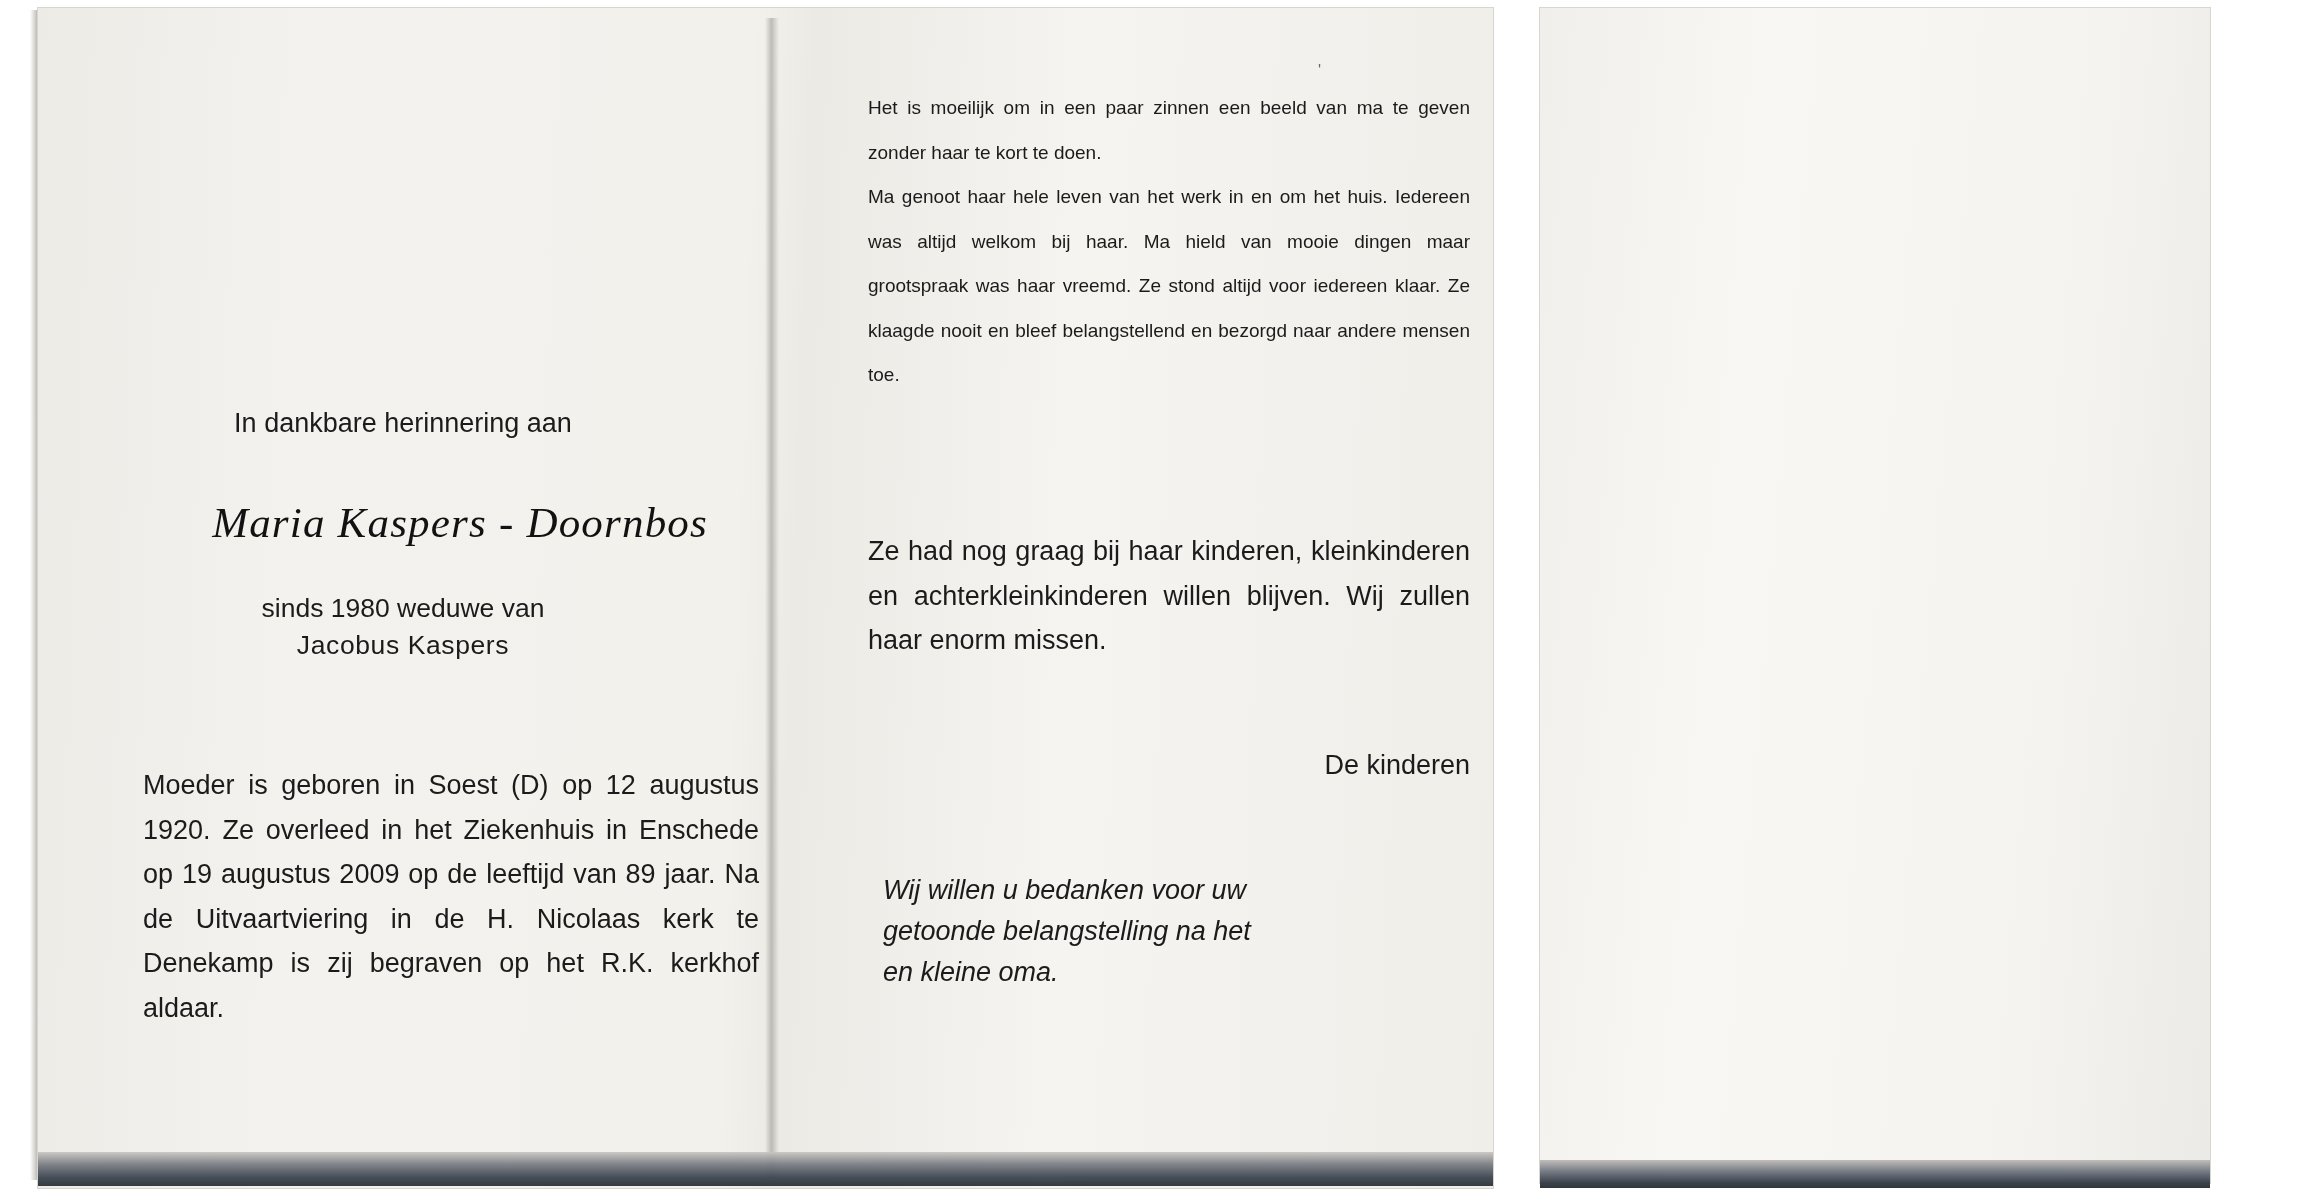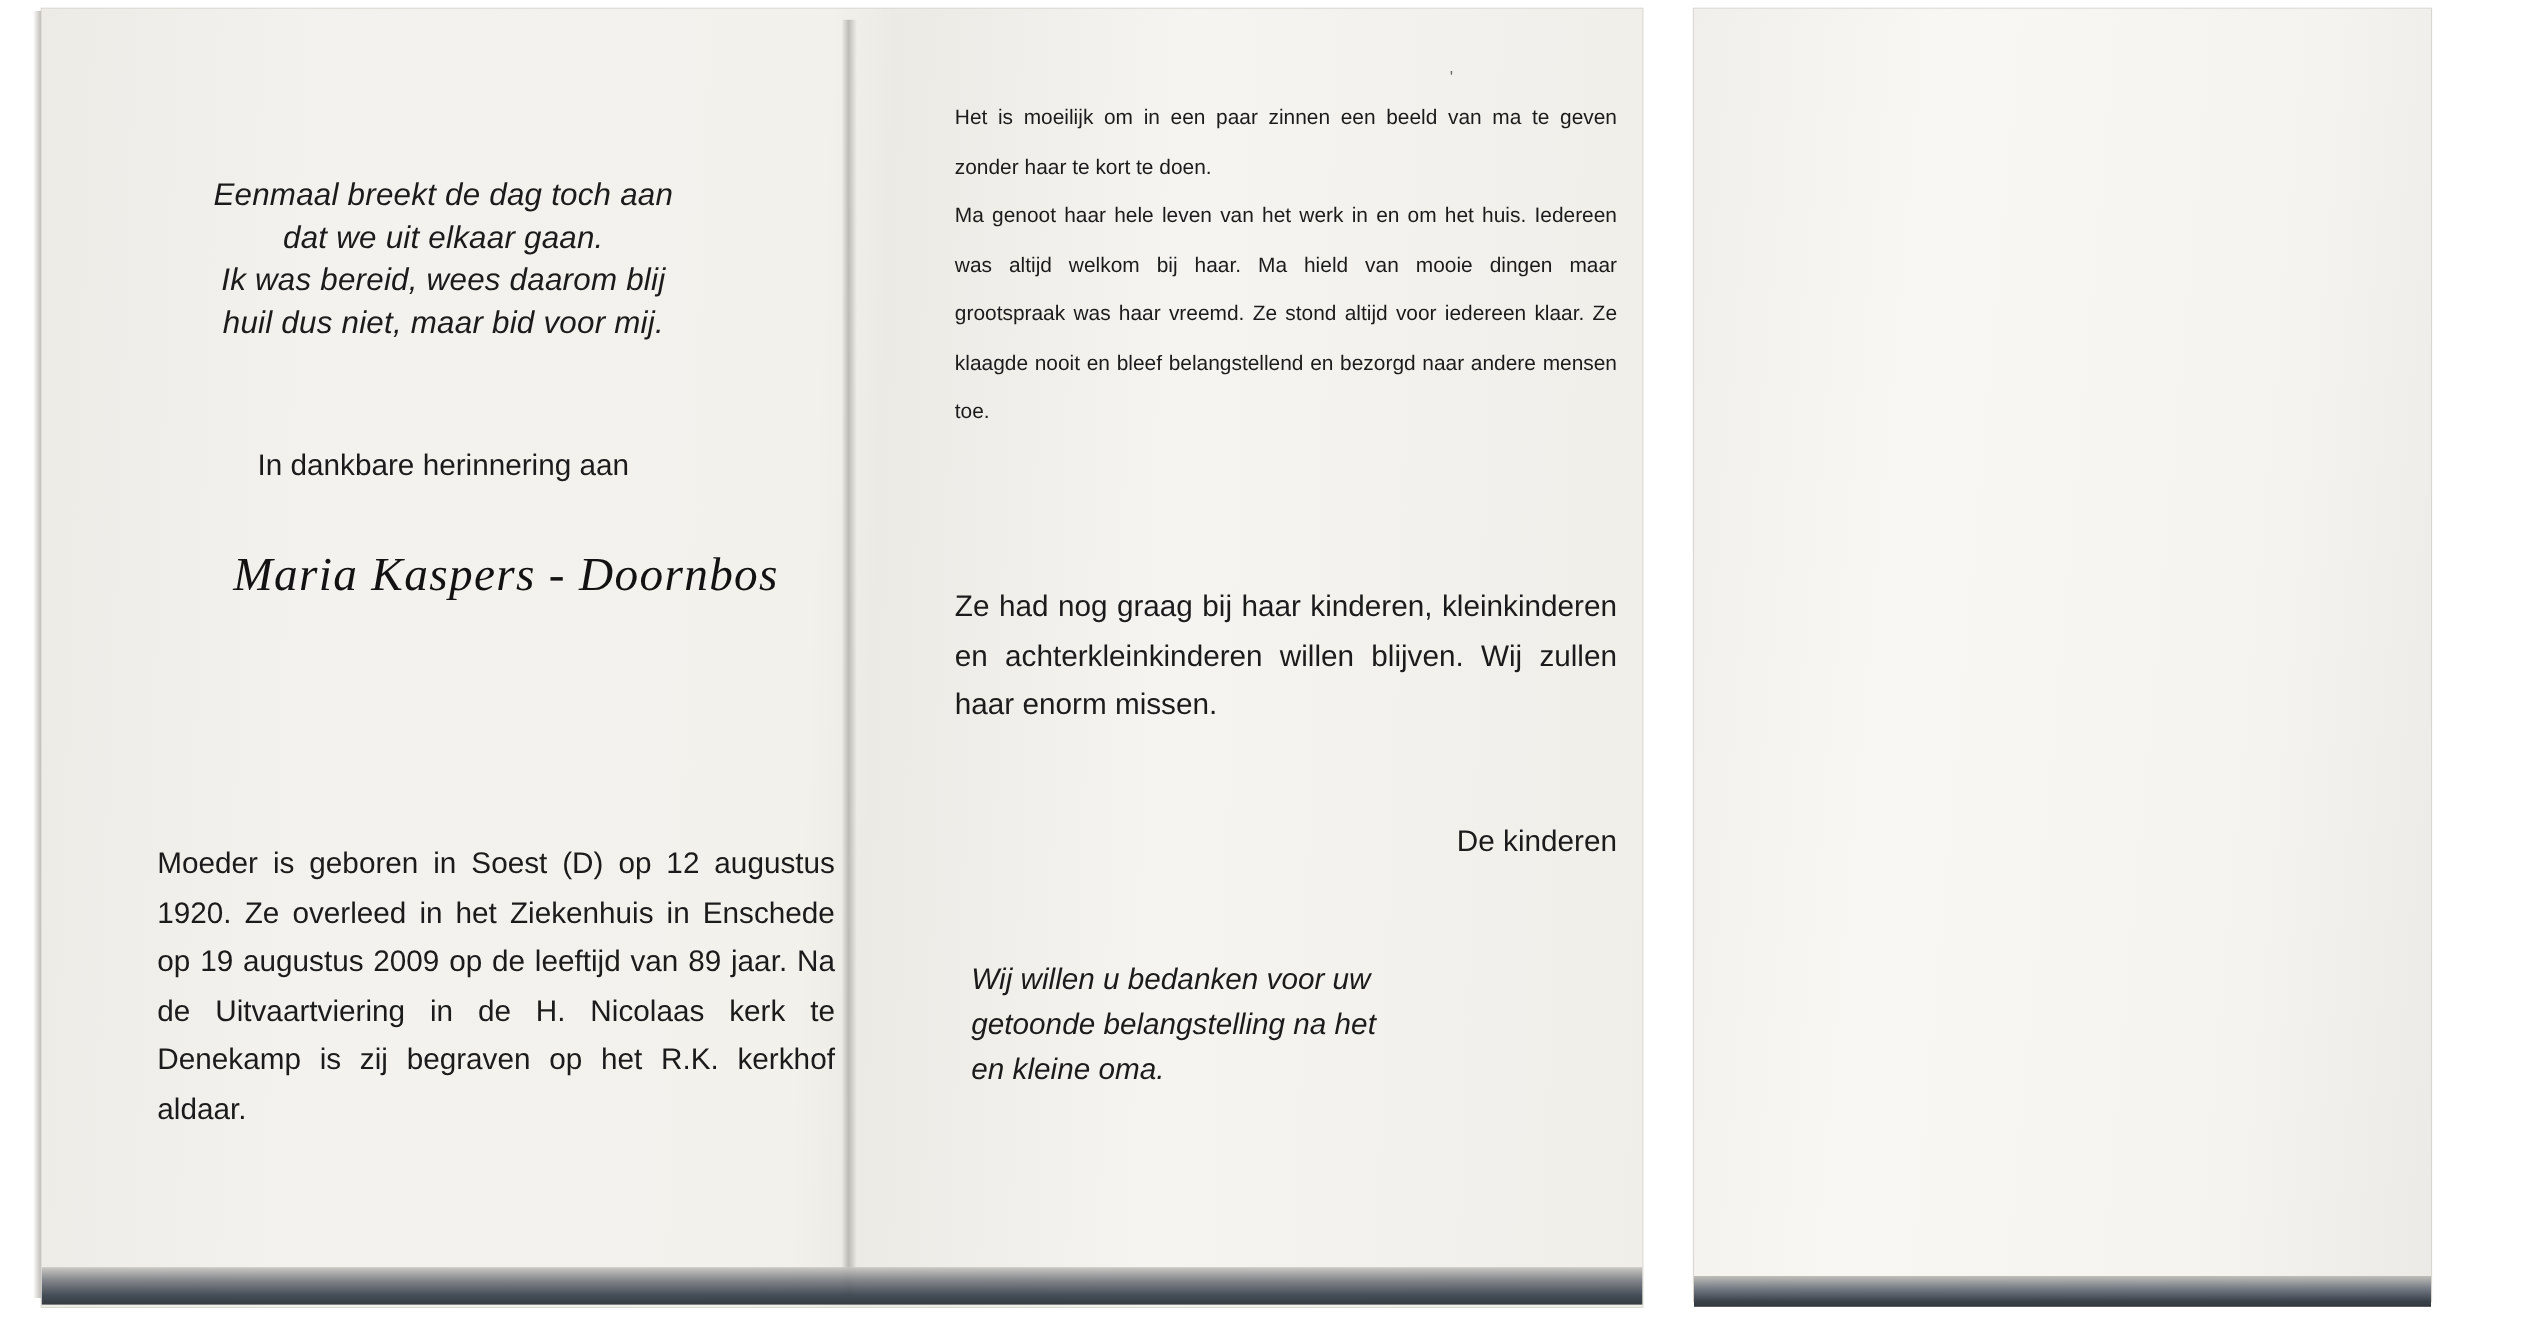--- a/index.html
+++ b/index.html
@@ -214,31 +214,29 @@
 </head>
 <body>
 
 <div class="scan">
 
   <div class="spread-left-edge"></div>
   <div class="card-spread">
 
     <div class="page page-left">
 
-      <div class="verse">
-        <div>Eenmaal breekt de dag toch aan</div>
-        <div>dat we uit elkaar gaan.</div>
-        <div>Ik was bereid, wees daarom blij</div>
-        <div>huil dus niet, maar bid voor mij.</div>
+
+      <div class="memoriam">In dankbare herinnering aan</div>
+
+      <div class="name">Maria Kaspers - Doornbos</div>
+
+      <div class="widow">
+        <div>sinds 1980 weduwe van</div>
+        <div class="sp">Jacobus  Kaspers</div>
       </div>
-
-      <div class="memoriam">In dankbare herinnering aan</div>
-
-      <div class="name">Maria Kaspers - Doornbos</div>
-
 
       <div class="bio">Moeder is geboren in Soest (D) op 12 augustus 1920. Ze overleed in het Ziekenhuis in Enschede op 19 augustus 2009 op de leeftijd van 89 jaar. Na de Uitvaartviering in de H. Nicolaas kerk te Denekamp is zij begraven op het R.K. kerkhof aldaar.</div>
     </div>
 
     <div class="gutter"></div>
 
     <div class="page page-right">
       <div class="col-a">
         <div>Het is moeilijk om in een paar zinnen een beeld van ma te geven zonder haar te kort te doen.</div>
         <div class="p2">Ma genoot haar hele leven van het werk in en om het huis. Iedereen was altijd welkom bij haar. Ma hield van mooie dingen maar grootspraak was haar vreemd. Ze stond altijd voor iedereen klaar. Ze klaagde nooit en bleef belangstellend en bezorgd naar andere mensen toe.</div>

